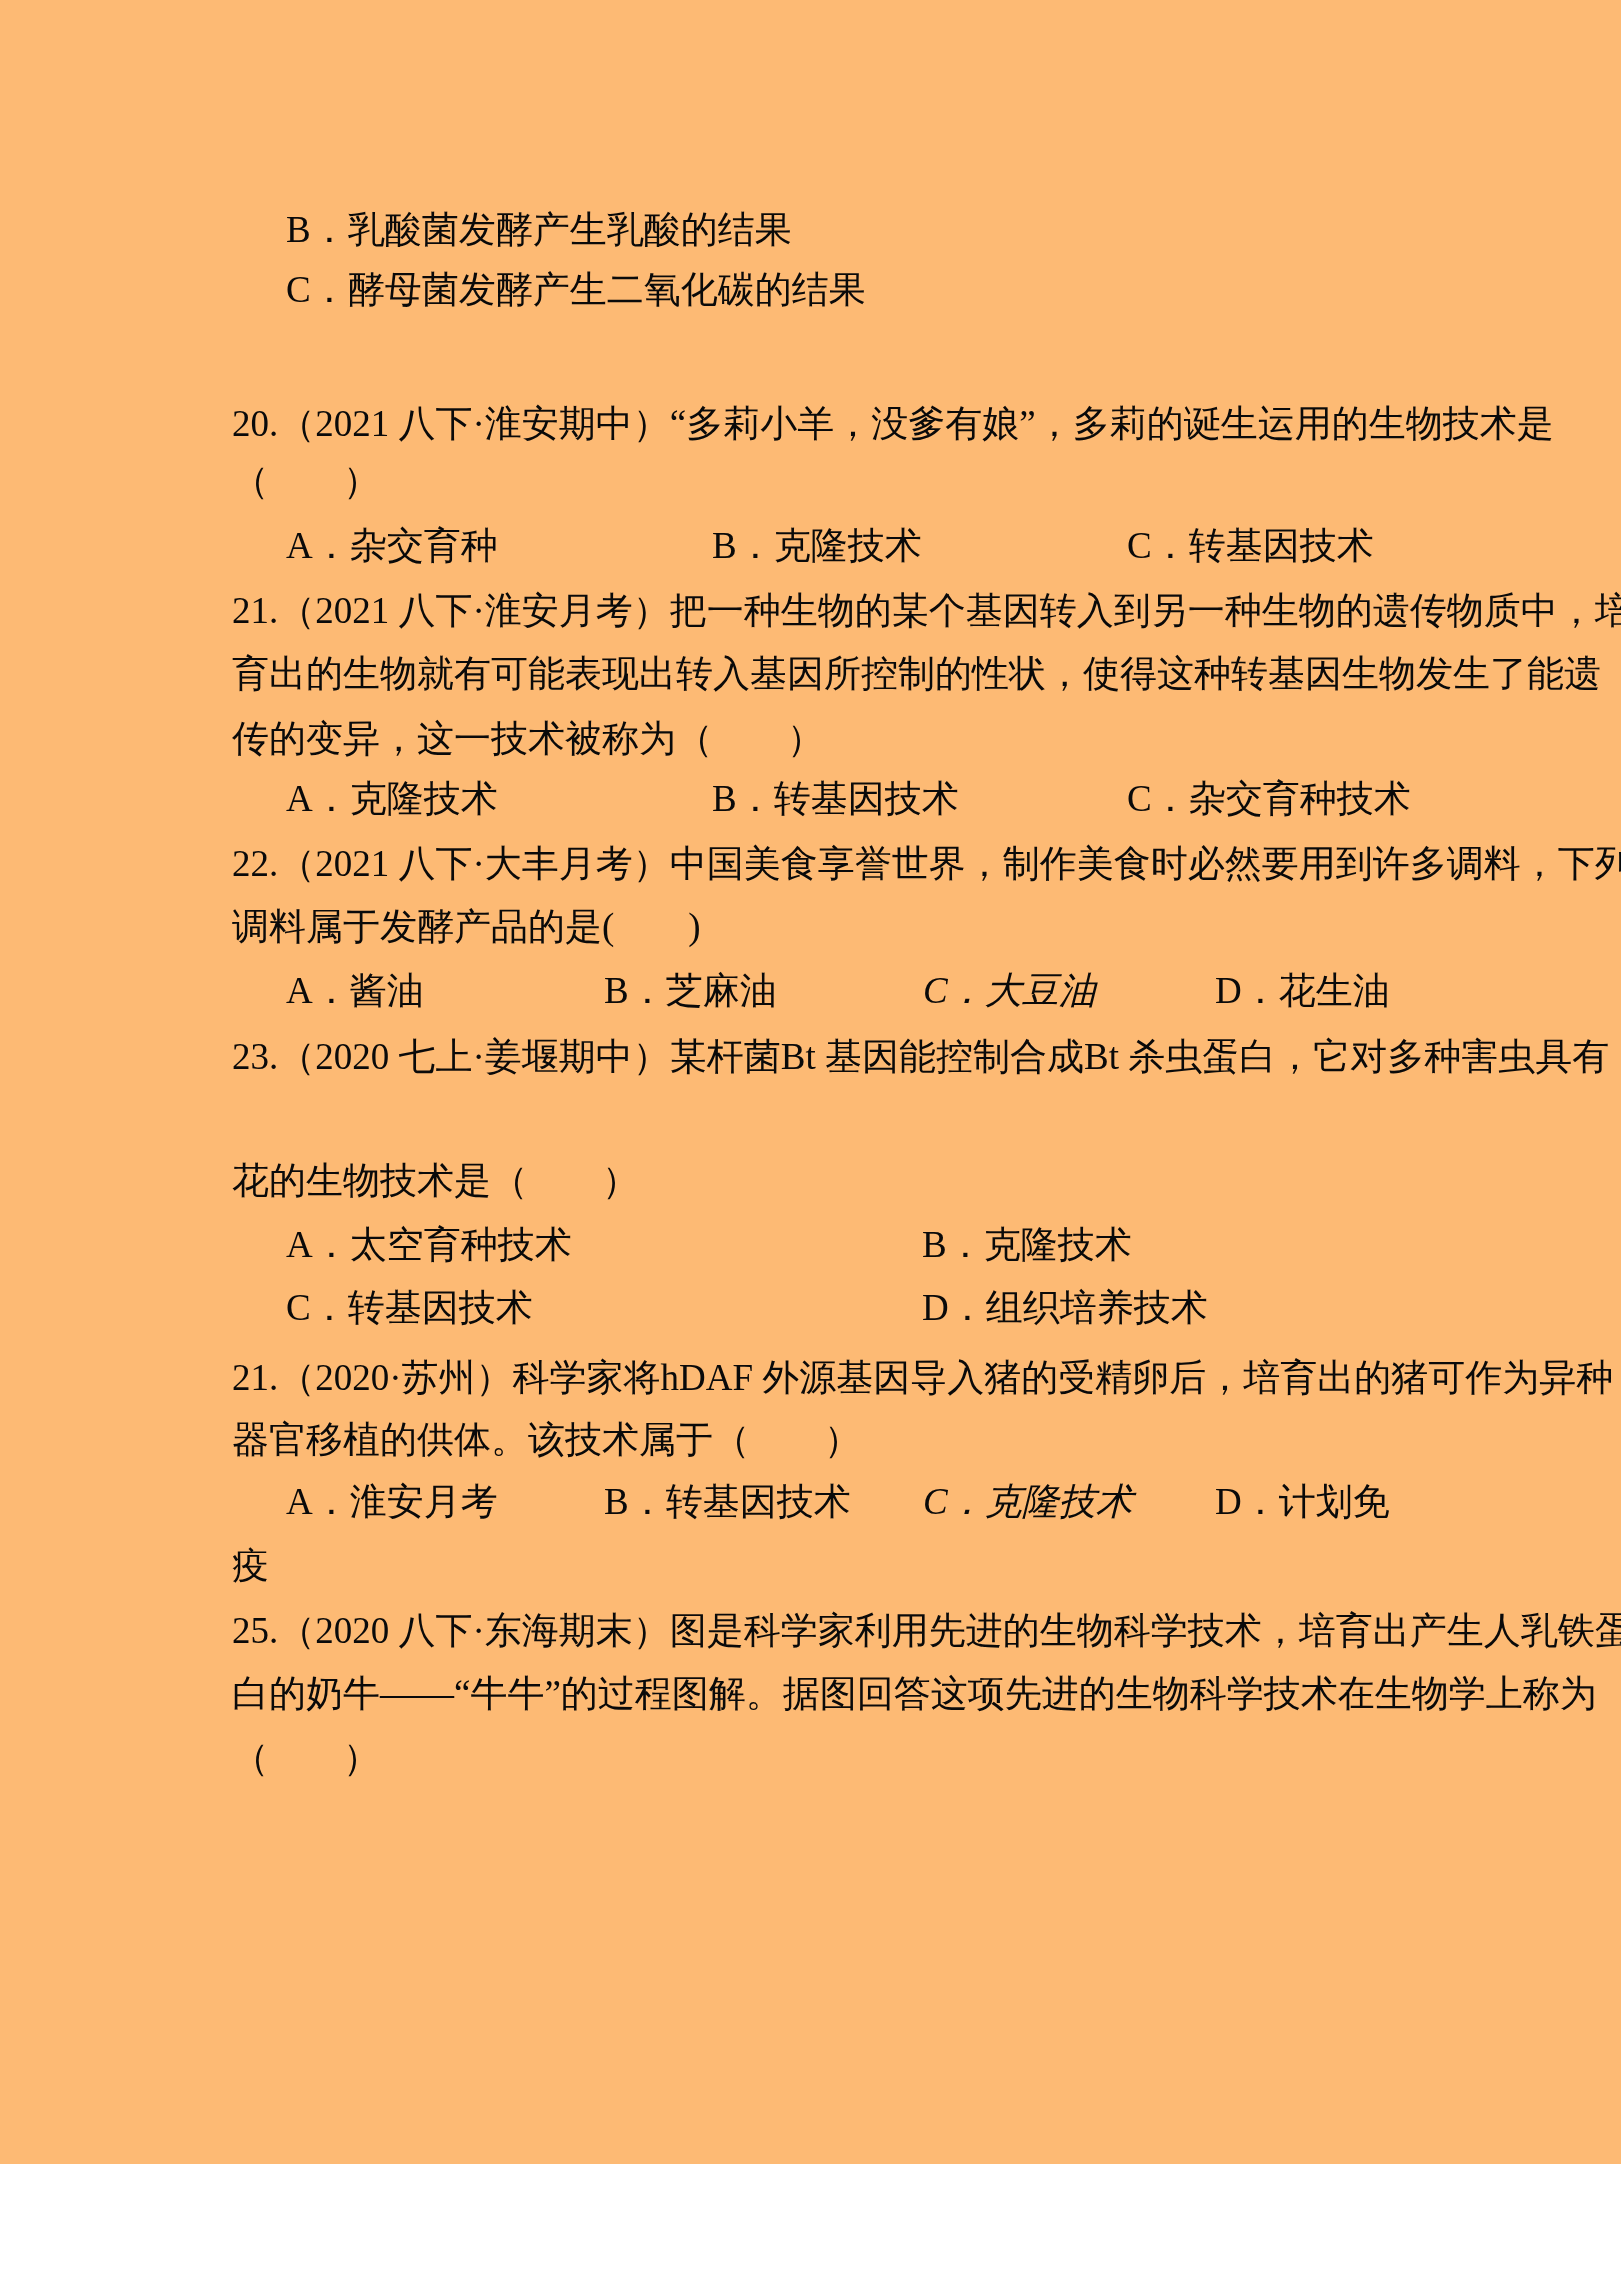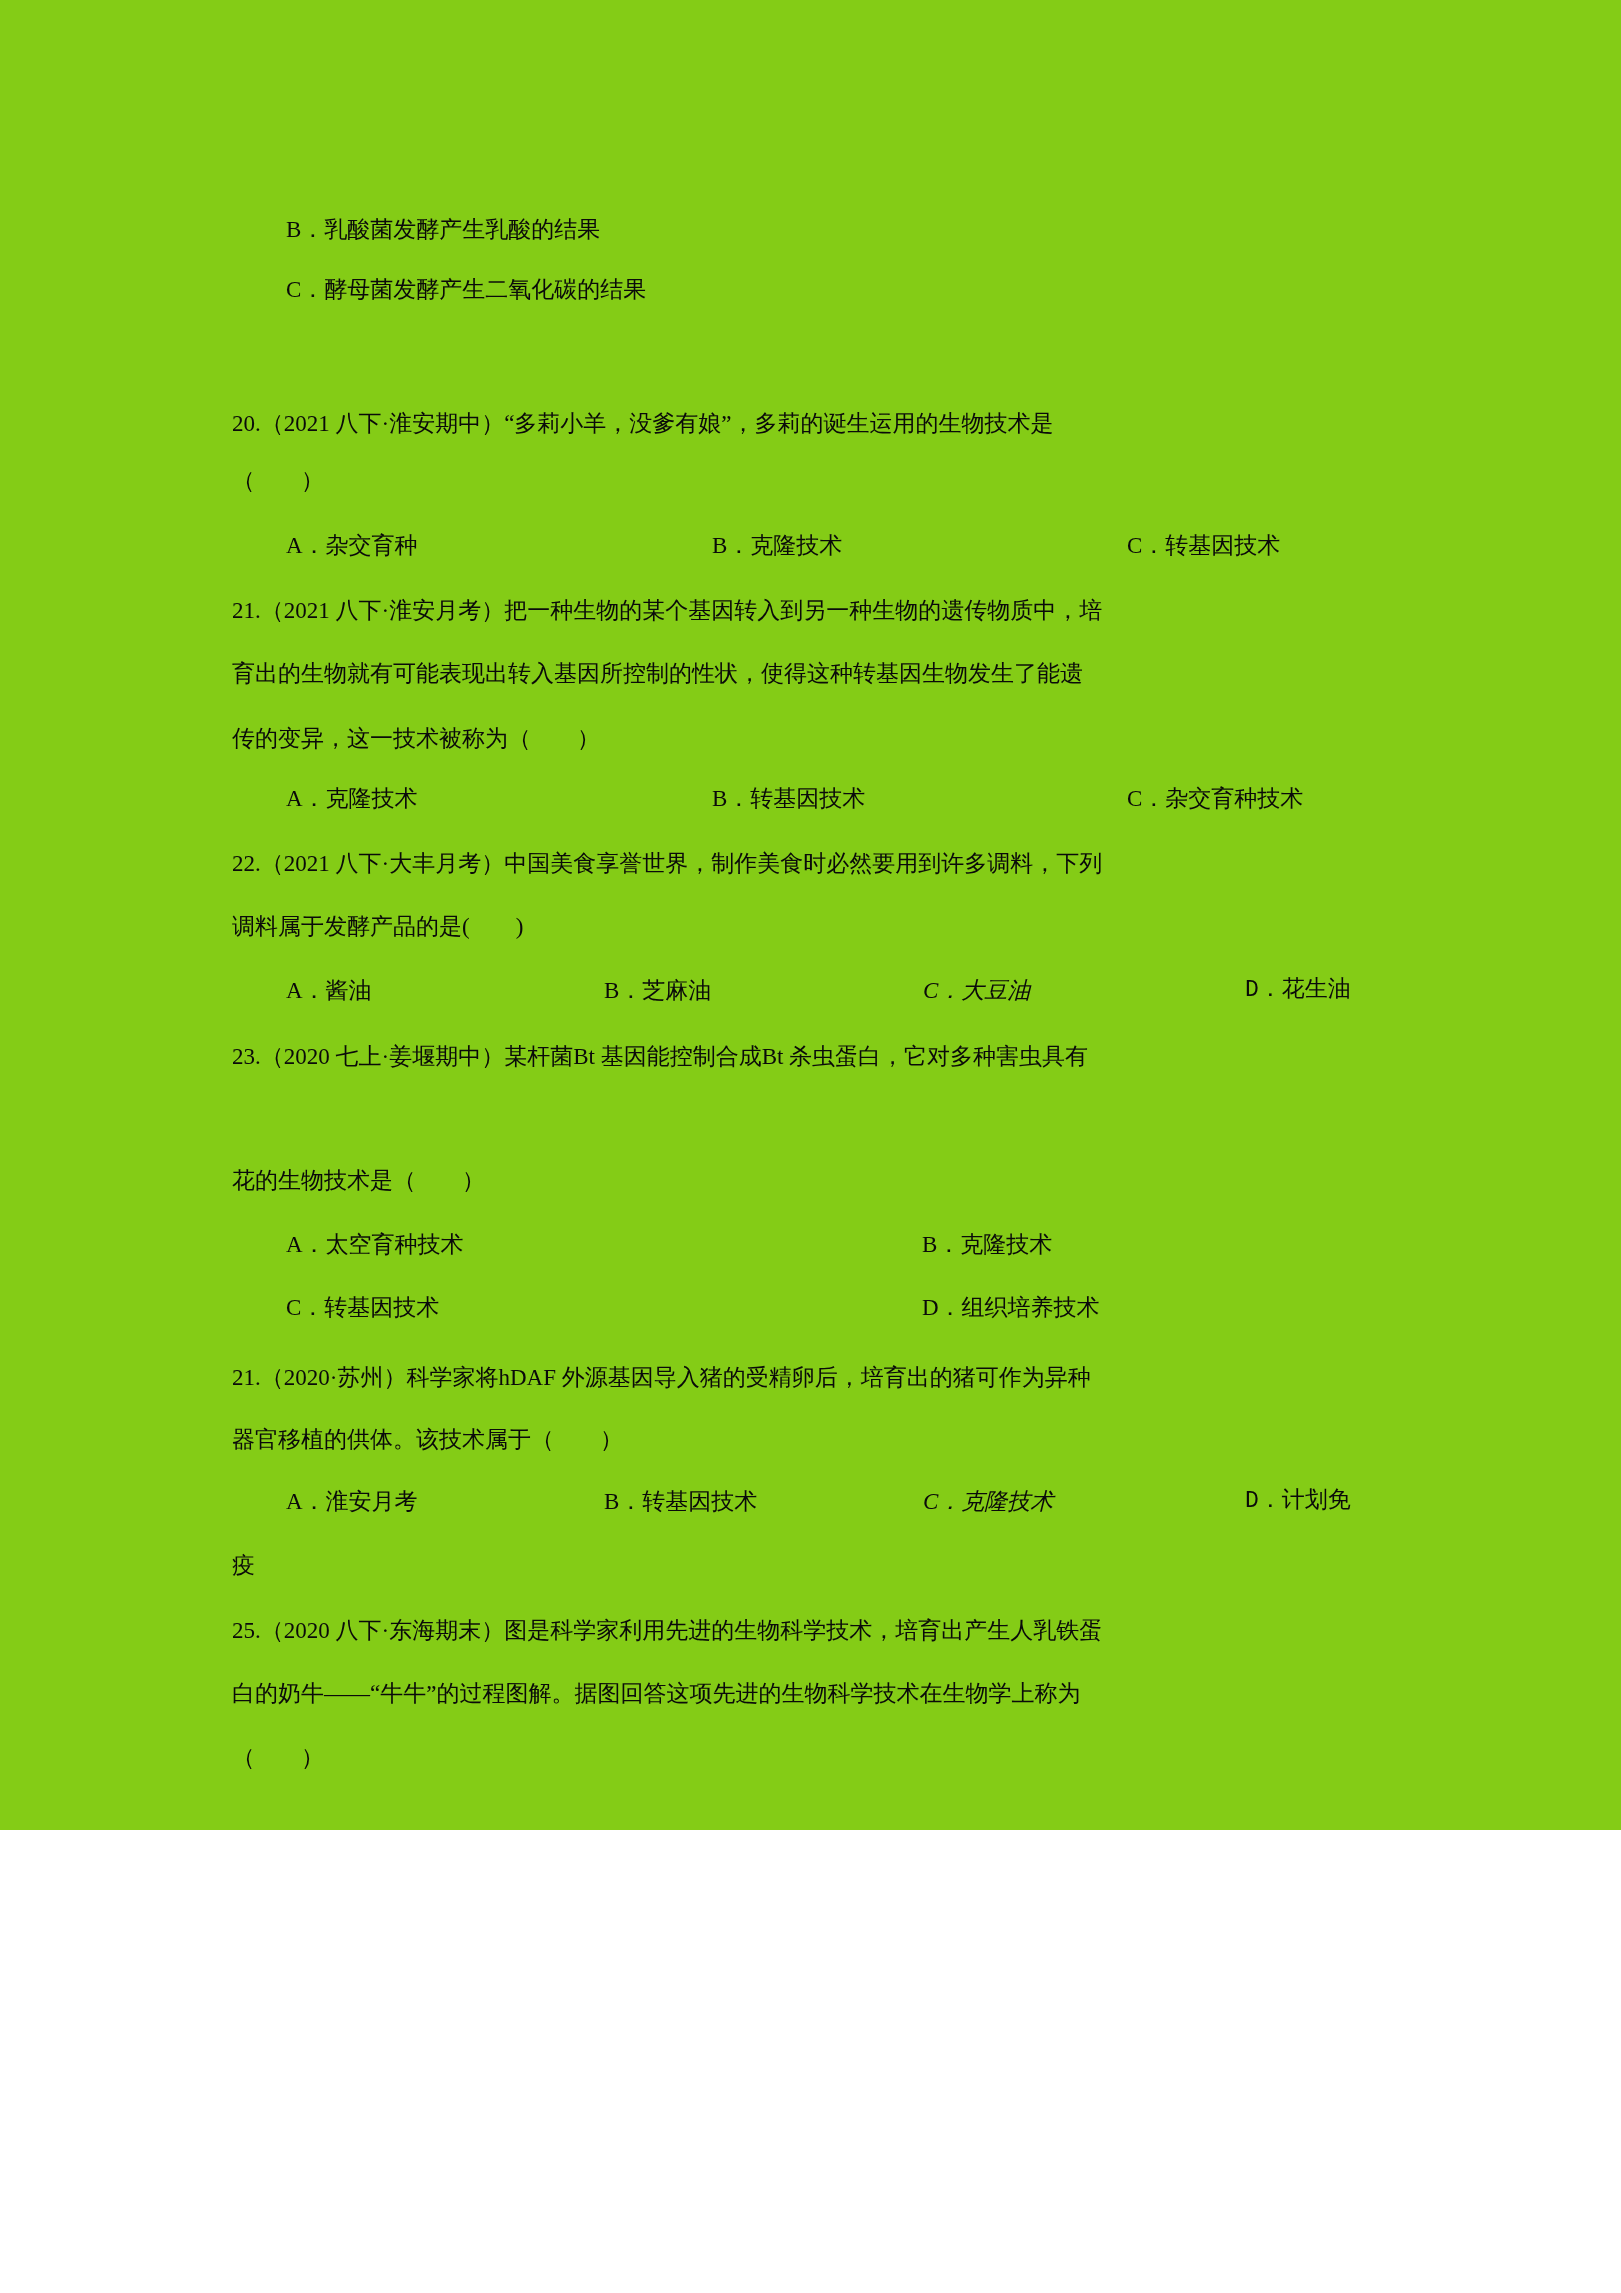--- a/index.html
+++ b/index.html
@@ -3,43 +3,43 @@
 <meta charset="utf-8">
 <style>
   html, body {
     margin: 0;
     padding: 0;
     background: #ffffff;
   }
   .page {
     position: relative;
     width: 1621px;
-    height: 1830px;
-    background: #84cc16;
+    height: 2164px;
+    background: #fdba74;
     font-family: "Liberation Serif", "DejaVu Serif", serif;
-    font-size: 23px;
+    font-size: 37px;
     color: #0a0a0a;
     overflow: hidden;
   }
   .ln {
     position: absolute;
     height: 65px;
     line-height: 65px;
     white-space: nowrap;
   }
   
   .stem   { left: 232px; }
   .indent { left: 286px; }
   
   .c1     { left: 286px; }
   .c2of3  { left: 712px; }
   .c3of3  { left: 1127px; }
   .c2of4  { left: 604px; }
   .c3of4  { left: 923px; font-style: italic; }
-  .c4of4  { left: 1245px; font-family: Liberation Mono, monospace; }
+  .c4of4  { left: 1215px; }
   .c2of2  { left: 922px; }
 </style>
 </head>
 <body>
 
 <div class="page">
 
   <div class="ln indent" style="top:197px">B．乳酸菌发酵产生乳酸的结果</div>
   <div class="ln indent" style="top:257px">C．酵母菌发酵产生二氧化碳的结果</div>
 

